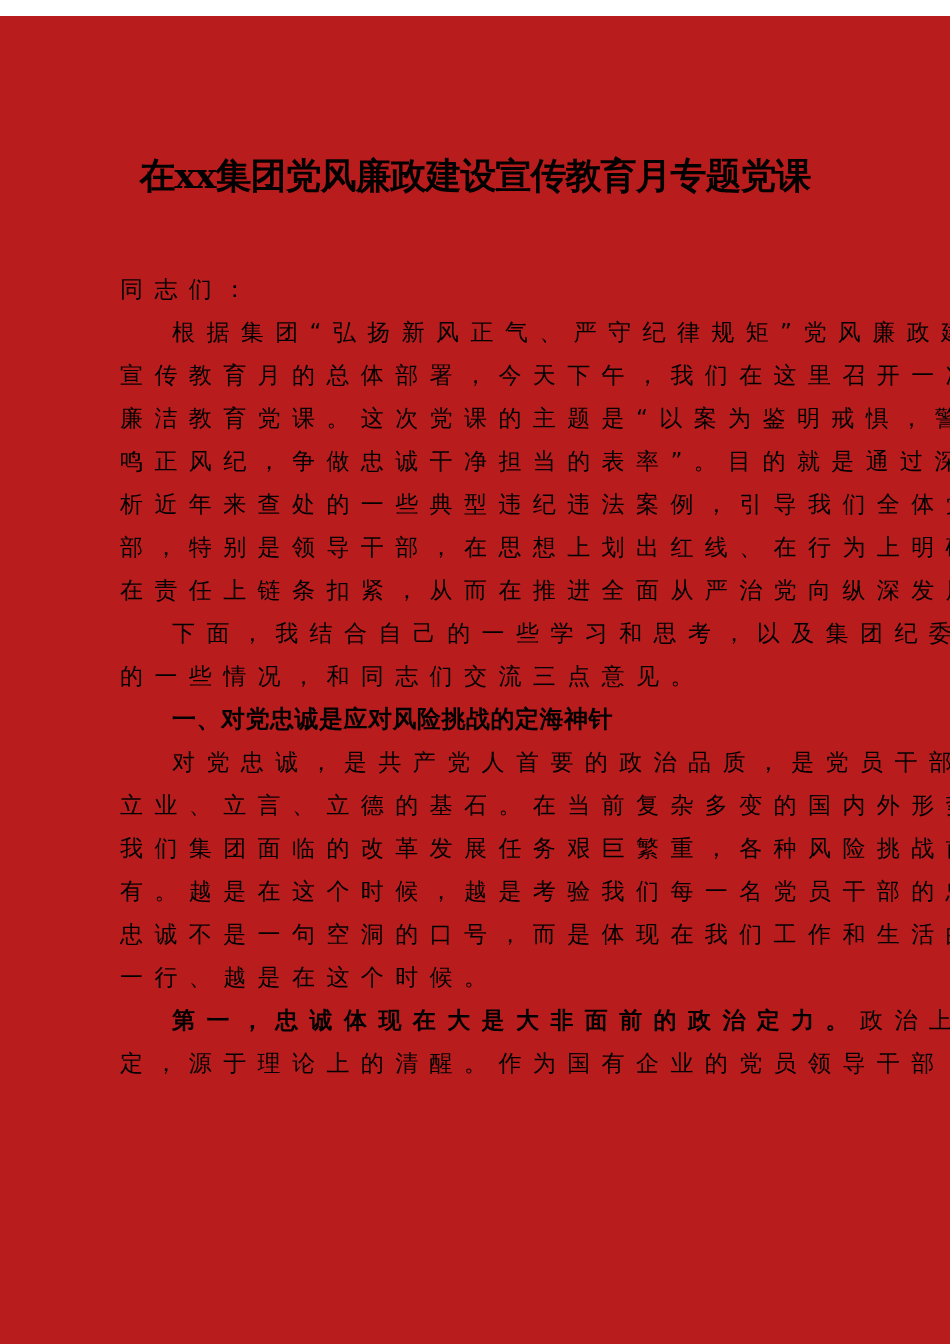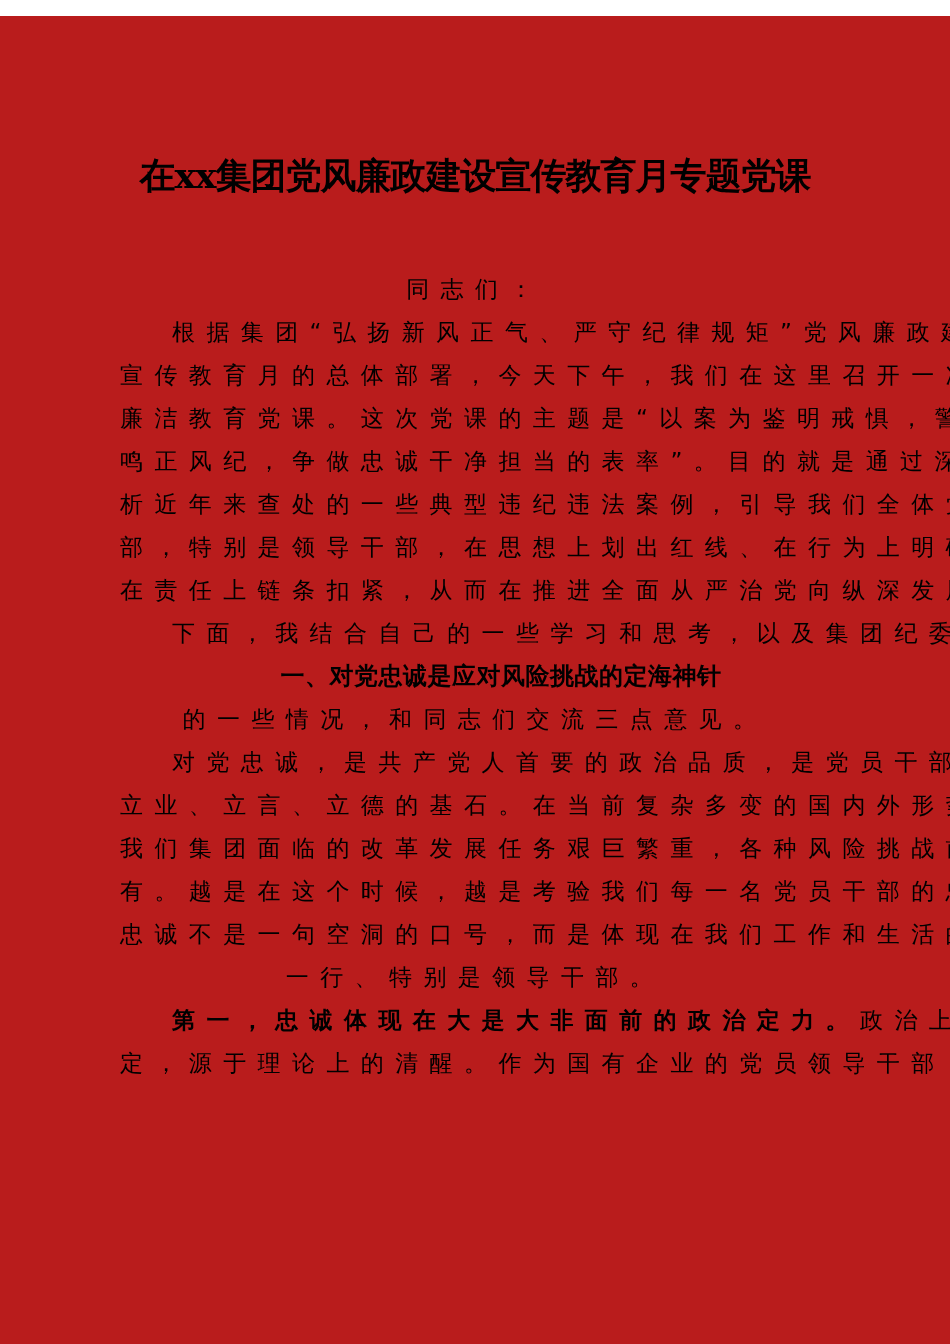--- a/index.html
+++ b/index.html
@@ -42,21 +42,20 @@
       width: 710px;
       font-family: "DejaVu Sans", "Liberation Sans", sans-serif;
       font-size: 23px;
       line-height: 43px;
       letter-spacing: 11.4px;
     }
     .body-text .ln {
       display: block;
       white-space: nowrap;
       height: 43px;
-      text-align: center;
     }
     .body-text .ln.indent { padding-left: 52px; }
     .body-text .ln.heading {
       padding-left: 52px;
       font-weight: bold;
       letter-spacing: 0.5px;
       font-size: 24px;
     }
     .bold-lead { font-weight: bold; margin-top: 28px; }
   </style>
@@ -73,28 +72,28 @@
     <span class="ln">同志们：</span>
 
     <span class="ln indent">根据集团“弘扬新风正气、严守纪律规矩”党风廉政建设</span>
     <span class="ln">宣传教育月的总体部署，今天下午，我们在这里召开一次专题</span>
     <span class="ln">廉洁教育党课。这次党课的主题是“以案为鉴明戒惧，警钟长</span>
     <span class="ln">鸣正风纪，争做忠诚干净担当的表率”。目的就是通过深入剖</span>
     <span class="ln">析近年来查处的一些典型违纪违法案例，引导我们全体党员干</span>
     <span class="ln">部，特别是领导干部，在思想上划出红线、在行为上明确界限、</span>
     <span class="ln">在责任上链条扣紧，从而在推进全面从严治党向纵深发展上不</span>
     <span class="ln indent">下面，我结合自己的一些学习和思考，以及集团纪委掌握</span>
+    <span class="ln">的一些情况，和同志们交流三点意见。</span>
+
     <span class="ln heading">一、对党忠诚是应对风险挑战的定海神针</span>
-
-    <span class="ln">的一些情况，和同志们交流三点意见。</span>
 
     <span class="ln indent">对党忠诚，是共产党人首要的政治品质，是党员干部立身</span>
     <span class="ln">立业、立言、立德的基石。在当前复杂多变的国内外形势下，</span>
     <span class="ln">我们集团面临的改革发展任务艰巨繁重，各种风险挑战前所未</span>
     <span class="ln">有。越是在这个时候，越是考验我们每一名党员干部的忠诚度。</span>
     <span class="ln">忠诚不是一句空洞的口号，而是体现在我们工作和生活的一言</span>
-    <span class="ln">一行、特别是领导干部。</span>
+    <span class="ln">一行、越是在这个时候。</span>
 
     <span class="ln indent"><span class="bold-lead">第一，忠诚体现在大是大非面前的政治定力。</span><span>政治上的坚</span></span>
     <span class="ln">定，源于理论上的清醒。作为国有企业的党员领导干部，我们</span>
   </div>
 
 </div>
 
 </body></html>

